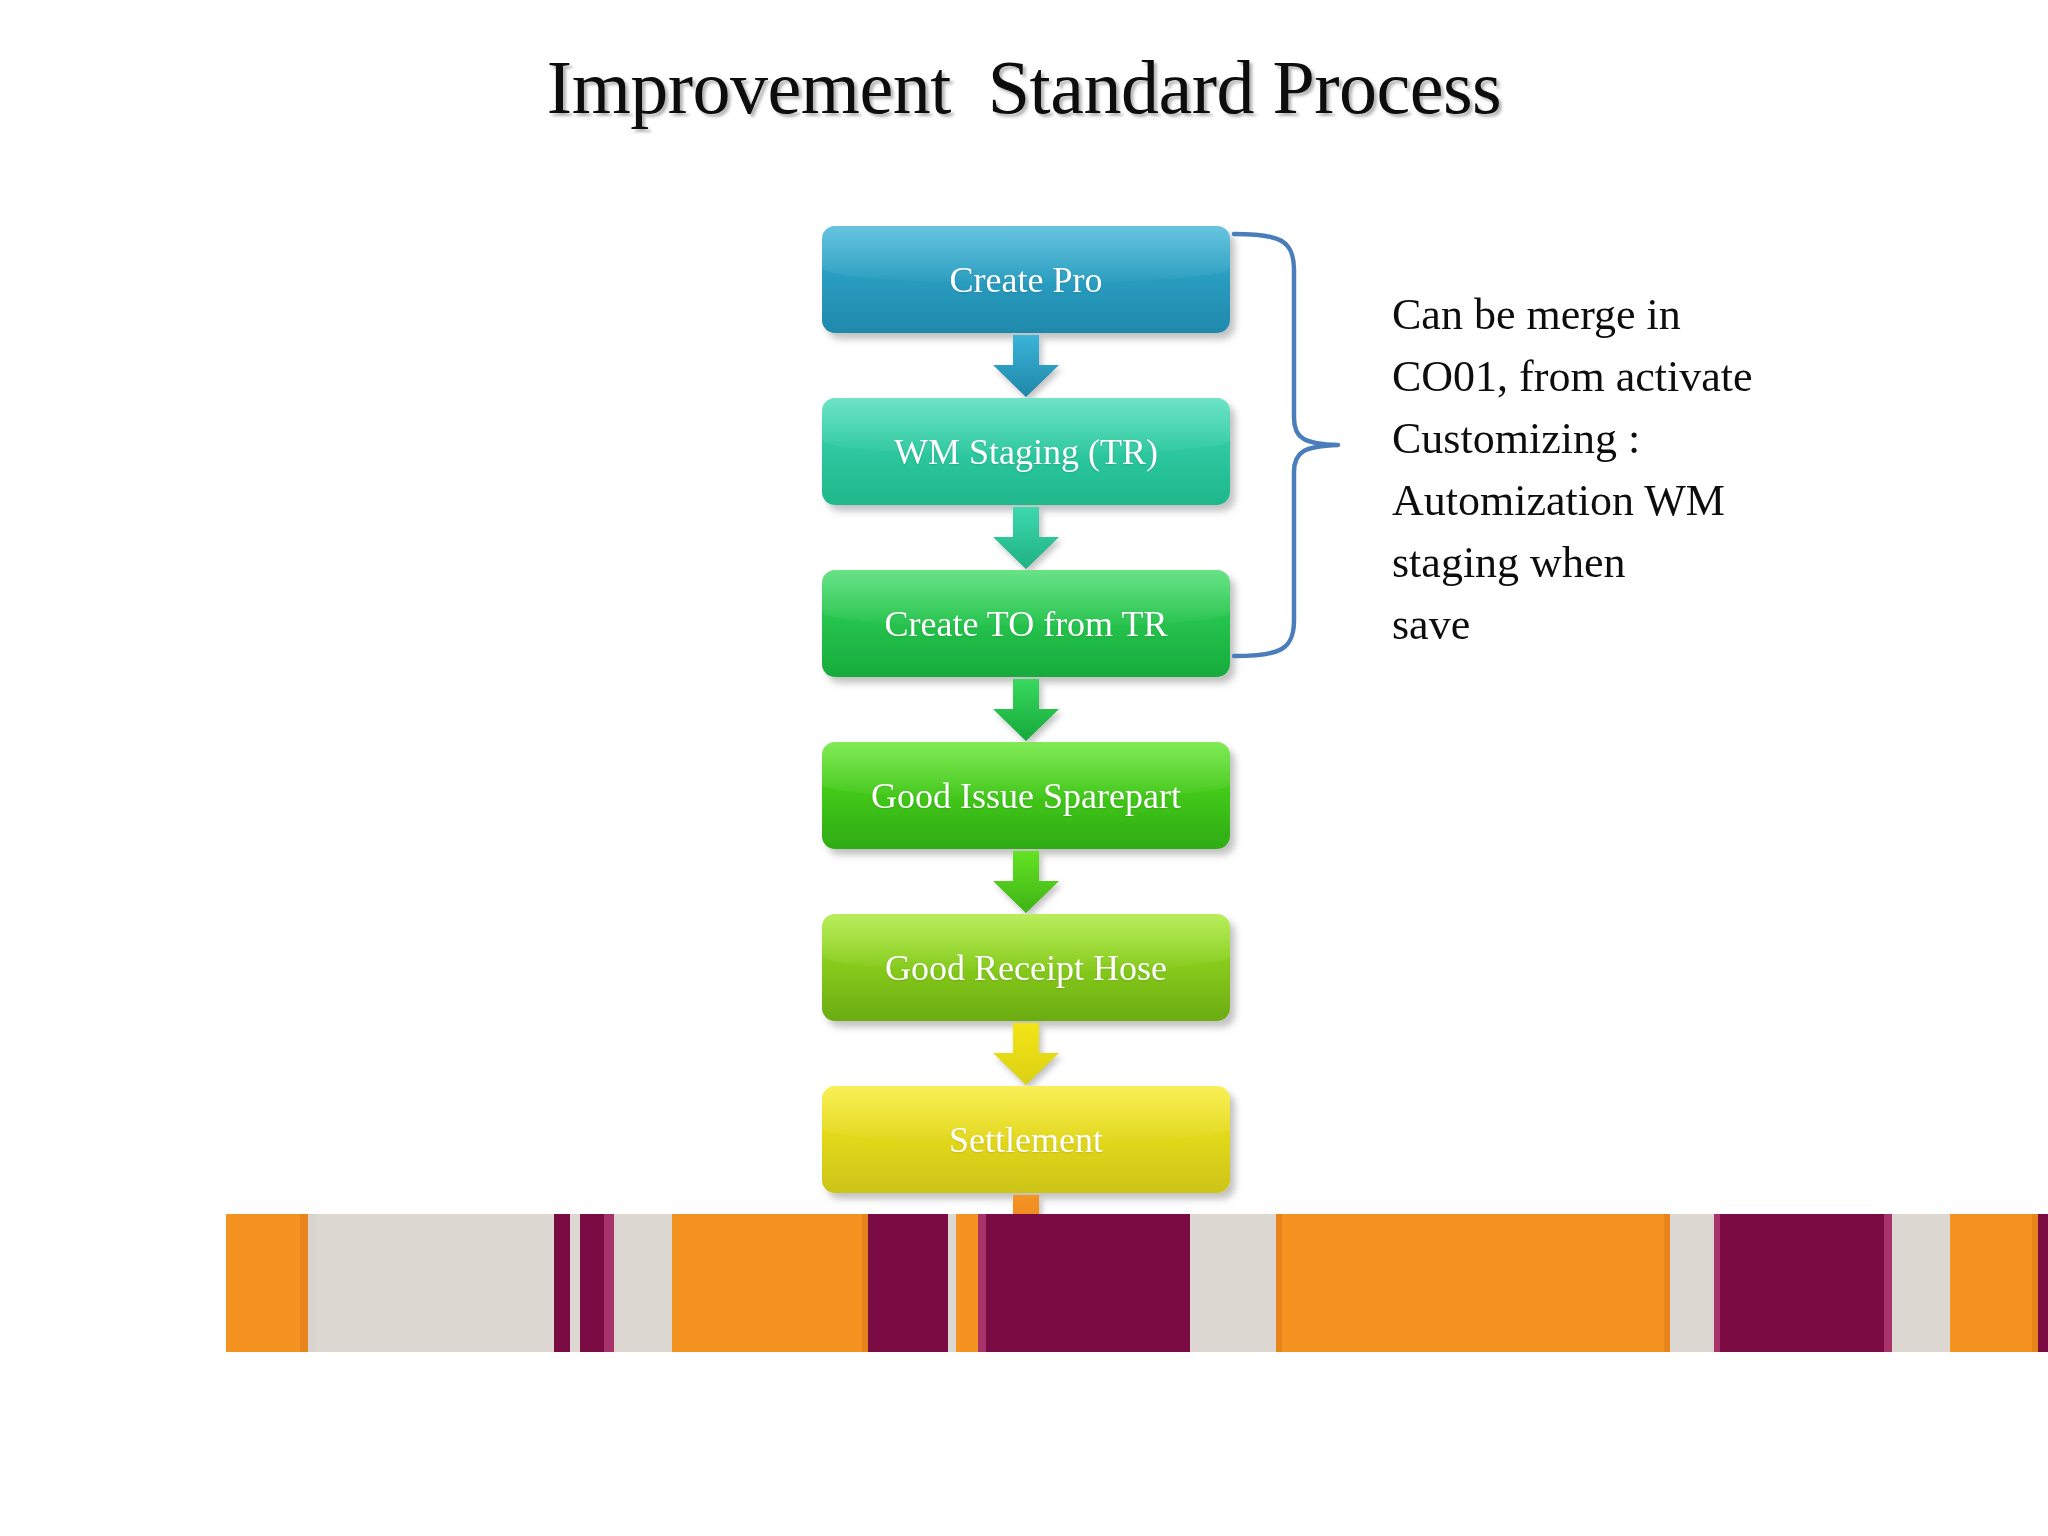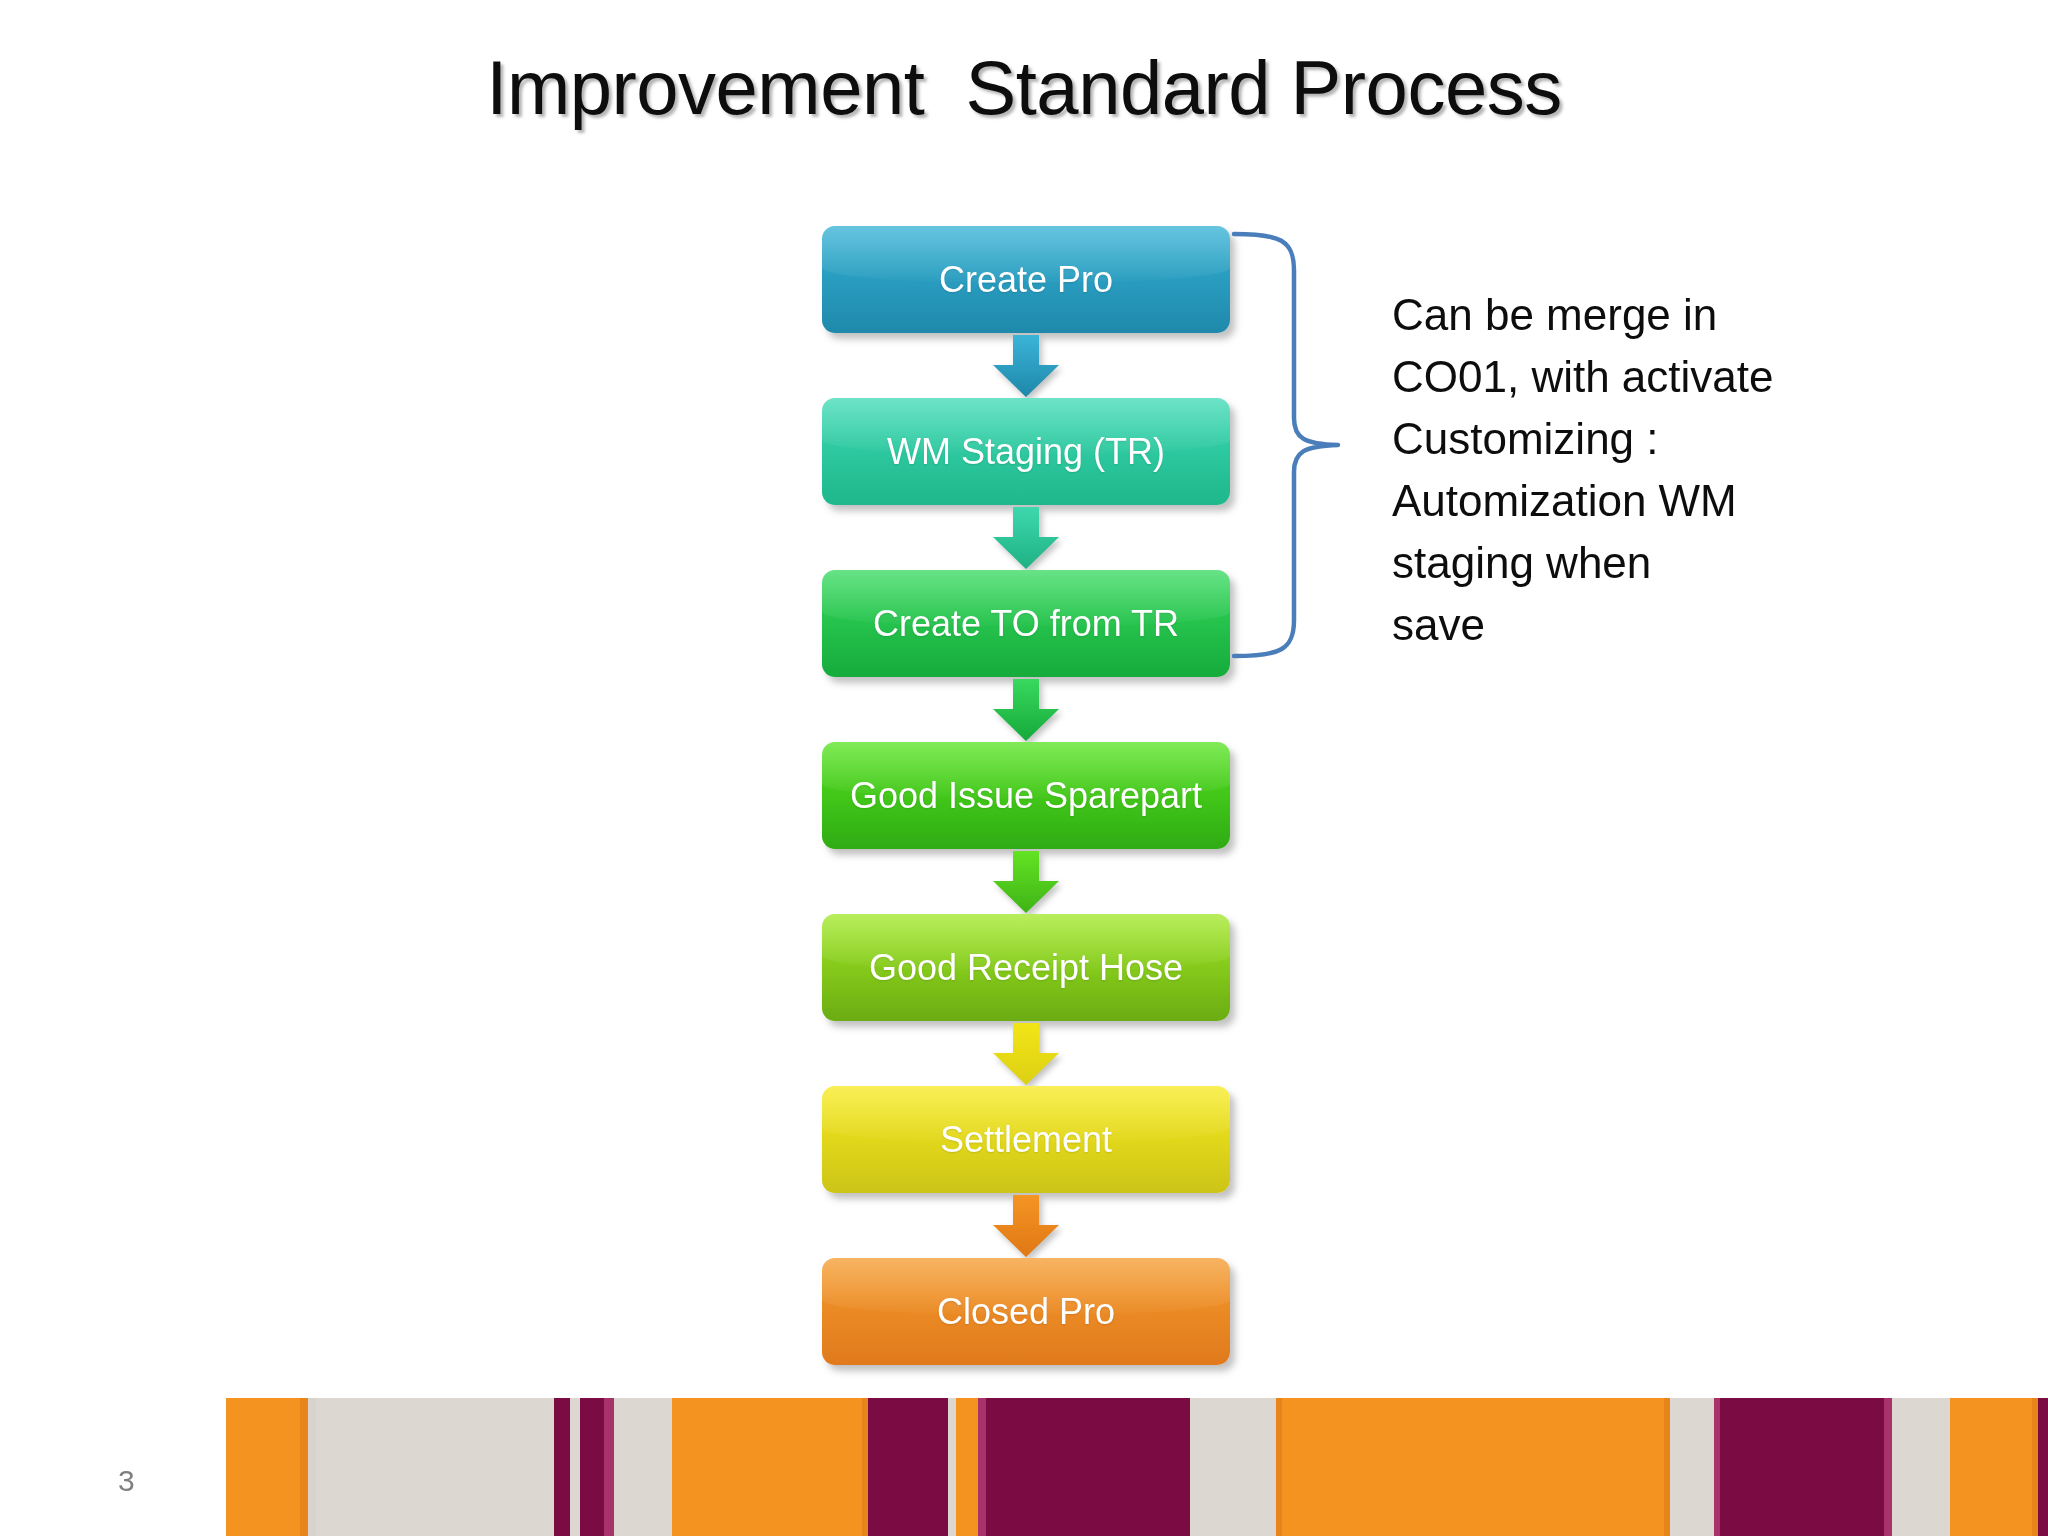--- a/index.html
+++ b/index.html
@@ -8,23 +8,24 @@
     padding: 0;
     background: #ffffff;
   }
   body {
     font-family: "Liberation Sans", sans-serif;
     -webkit-font-smoothing: antialiased;
   }
   #slide {
     position: relative;
     width: 2048px;
-    height: 1536px;
+    height: 1352px;
     background: #ffffff;
     overflow: hidden;
+    font-family: Liberation Serif, serif;
   }
 
   
   #slide-title {
     position: absolute;
     left: 0;
     top: 48px;
     width: 2048px;
     text-align: center;
     font-size: 76px;
@@ -233,21 +234,21 @@
                C 52 4, 66 10, 66 40
                L 66 188
                C 66 208, 76 214, 110 215
                C 76 216, 66 222, 66 242
                L 66 390
                C 66 420, 52 426, 6 426" fill="none" stroke="#4a7ebb" stroke-width="4.5" stroke-linecap="round" stroke-linejoin="round"></path>
     </svg>
   </div>
 
   <div id="note" style="color: rgb(13, 13, 13);">Can be merge in
-CO01, with activate
+CO01, from activate
 Customizing :
 Automization WM
 staging when
 save</div>
 
   <div id="band" style="height: 138px;">
       <div class="stripe" style="left: 226px; width: 74px; background: rgb(245, 147, 32);"></div>
       <div class="stripe" style="left: 300px; width: 8px; background: rgb(232, 133, 26);"></div>
       <div class="stripe" style="left: 308px; width: 8px; background: rgb(216, 211, 204);"></div>
       <div class="stripe" style="left: 316px; width: 238px; background: rgb(220, 215, 208);"></div>

